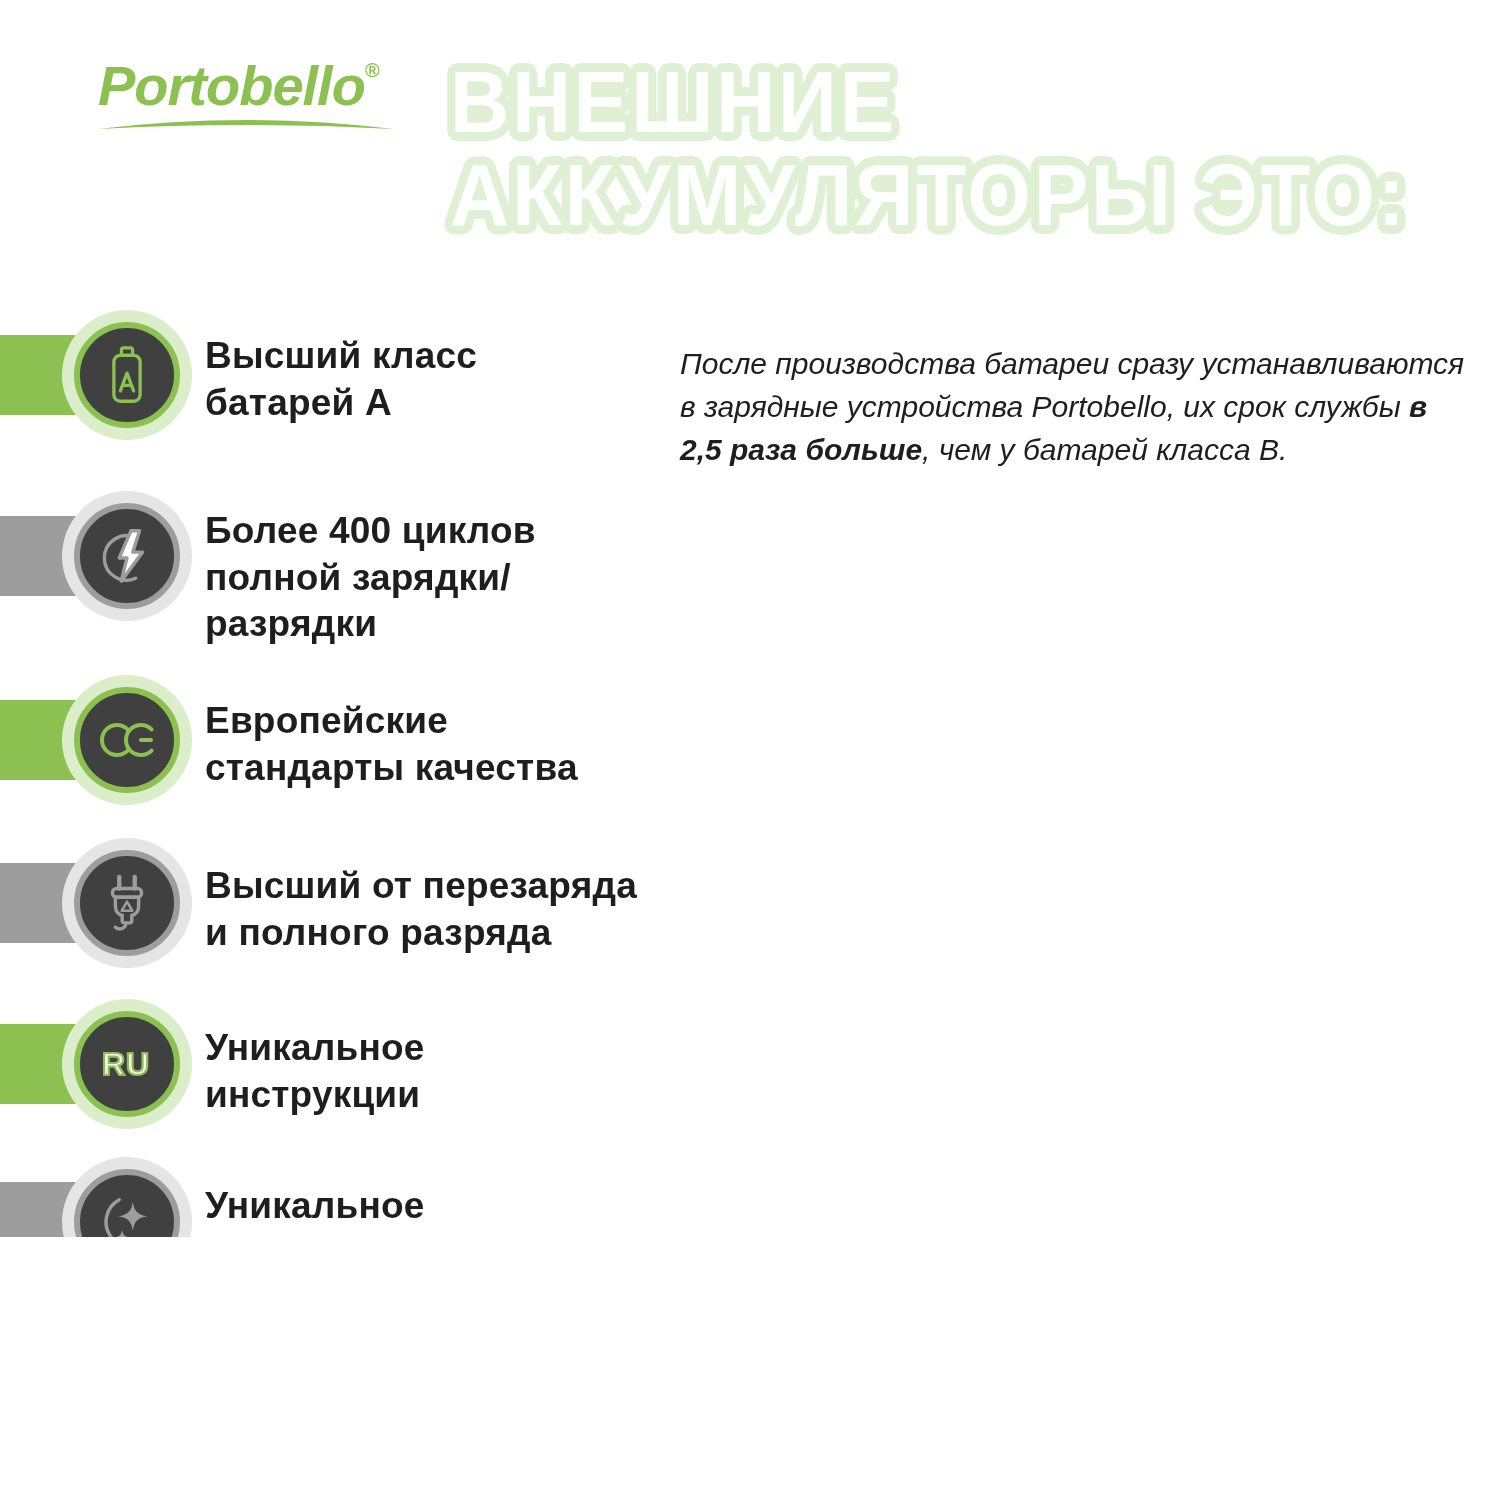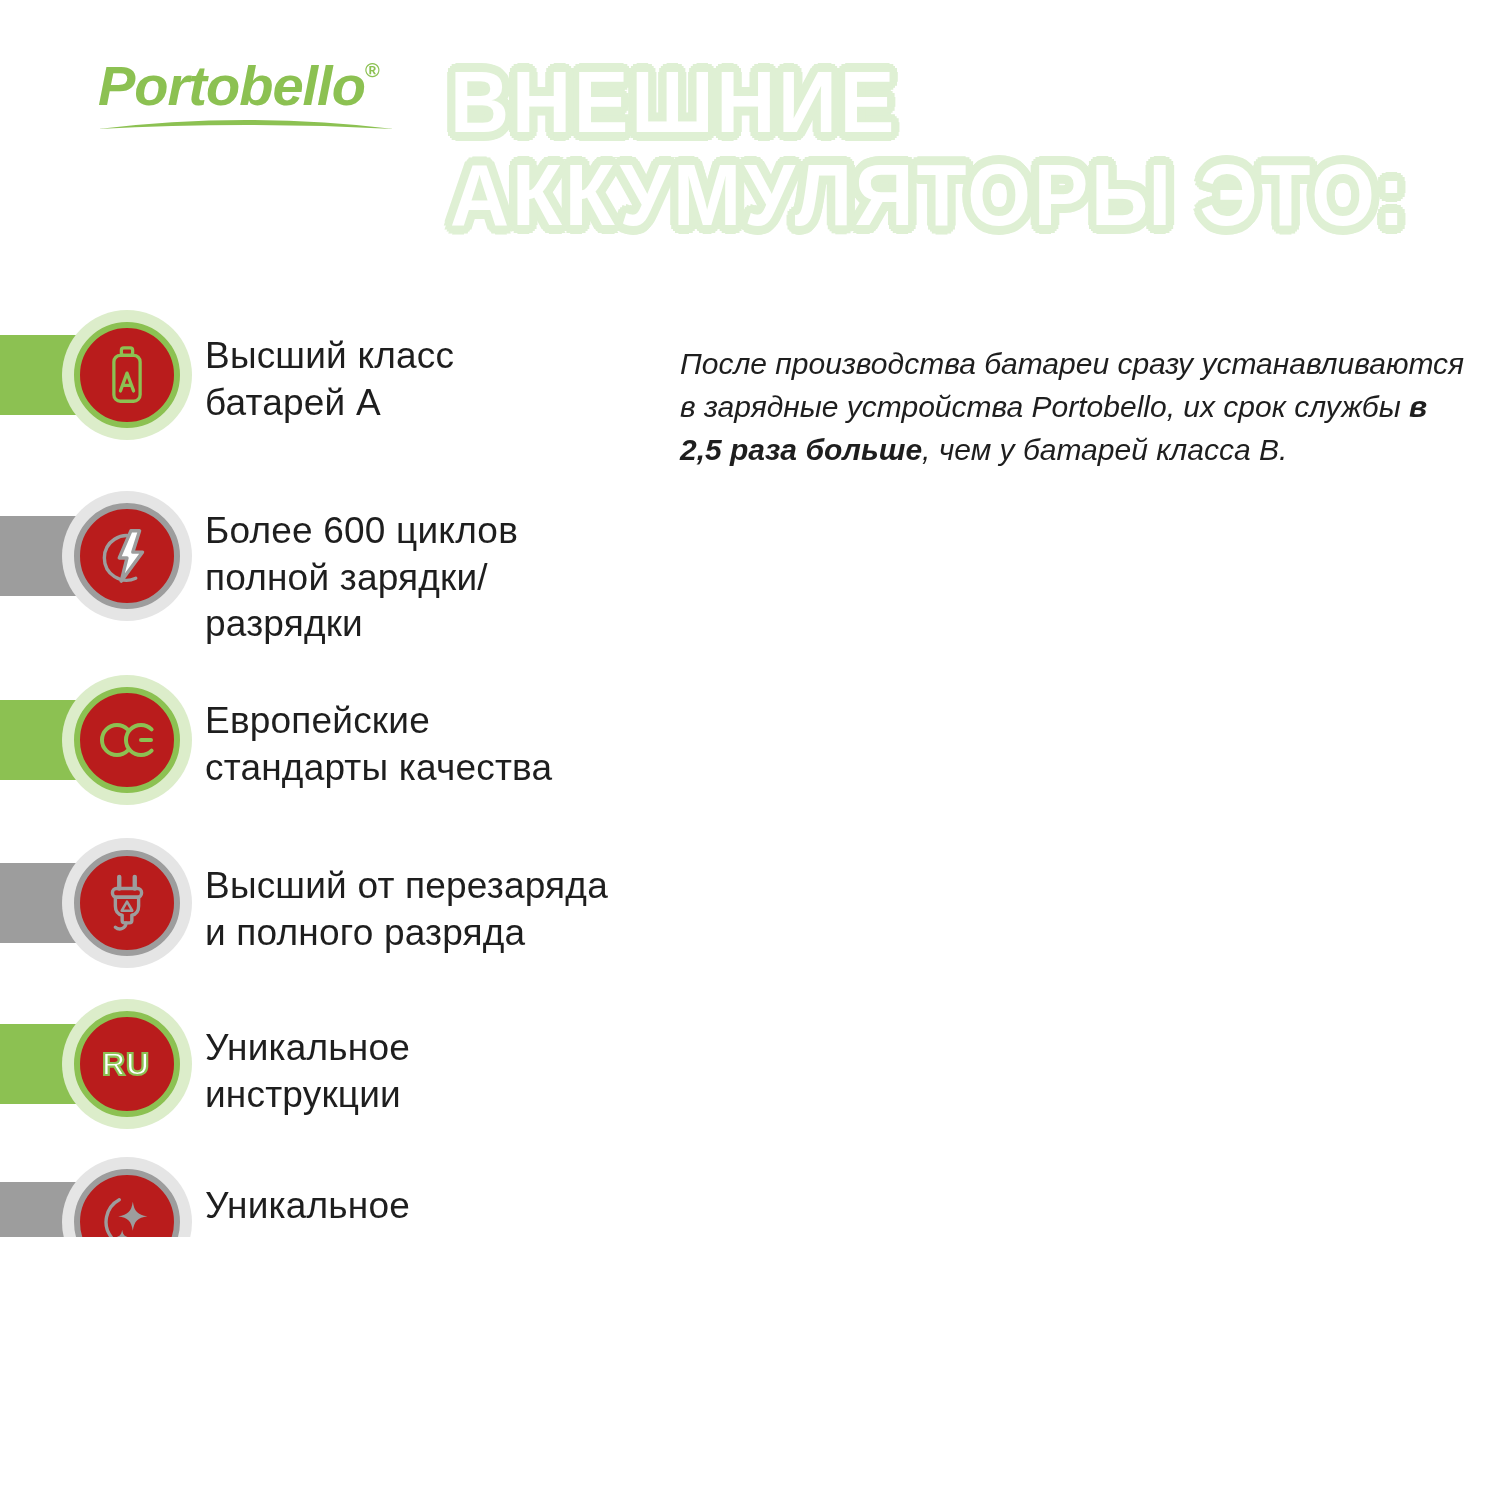--- a/index.html
+++ b/index.html
@@ -54,30 +54,30 @@
   .tab.green{background:var(--green);}
   .tab.gray{background:var(--gray);}
 
   .badge{
     position:absolute;left:62px;width:130px;height:130px;border-radius:50%;
     display:flex;align-items:center;justify-content:center;z-index:2;
   }
   .badge.green{background:var(--green-pale);}
   .badge.gray{background:var(--gray-pale);}
   .badge .circle{
-    width:106px;height:106px;border-radius:50%;background:#b91c1c;
+    width:106px;height:106px;border-radius:50%;background:#404040;
     display:flex;align-items:center;justify-content:center;
   }
   .badge.green .circle{border:6px solid var(--green);color:var(--green);}
   .badge.gray .circle{border:6px solid var(--gray);color:var(--gray);}
   .badge svg{display:block;}
 
   .ftitle{
     position:absolute;left:205px;z-index:3;
-    font-weight:normal;font-size:37px;line-height:1.26;color:var(--text);
+    font-weight:bold;font-size:37px;line-height:1.26;color:var(--text);
     white-space:pre-line;letter-spacing:.2px;
   }
 
   .desc{
     position:absolute;left:680px;width:790px;z-index:3;
     font-size:30px;line-height:1.44;color:var(--text);font-style:italic;
   }
   .desc strong{font-weight:bold;}
 </style>
 </head>
@@ -116,21 +116,21 @@
   <section>
     <div class="tab gray" style="top:516px"></div>
     <div class="badge gray" style="top:491px">
       <div class="circle">
         <svg width="62" height="62" viewBox="0 0 64 64" fill="none" stroke="currentColor" stroke-width="3.5" stroke-linecap="round" stroke-linejoin="round">
           <path d="M41,13 A23,23 0 1 0 41,55"></path>
           <path d="M36,6 L24,34 L32,34 L26,58 L48,28 L38,28 L45,6 Z" fill="#fff"></path>
         </svg>
       </div>
     </div>
-    <h3 class="ftitle" style="top:508px">Более 600 циклов
+    <h3 class="ftitle" style="top:508px">Более 400 циклов
 полной зарядки/
 разрядки</h3>
   </section>
 
   <section>
     <div class="tab green" style="top:700px"></div>
     <div class="badge green" style="top:675px">
       <div class="circle">
         <svg width="68" height="60" viewBox="0 0 68 60" fill="none" stroke="currentColor" stroke-width="4" stroke-linecap="round">
           <path d="M34.6,19.4 A15,15 0 1 0 34.6,40.6"></path>

